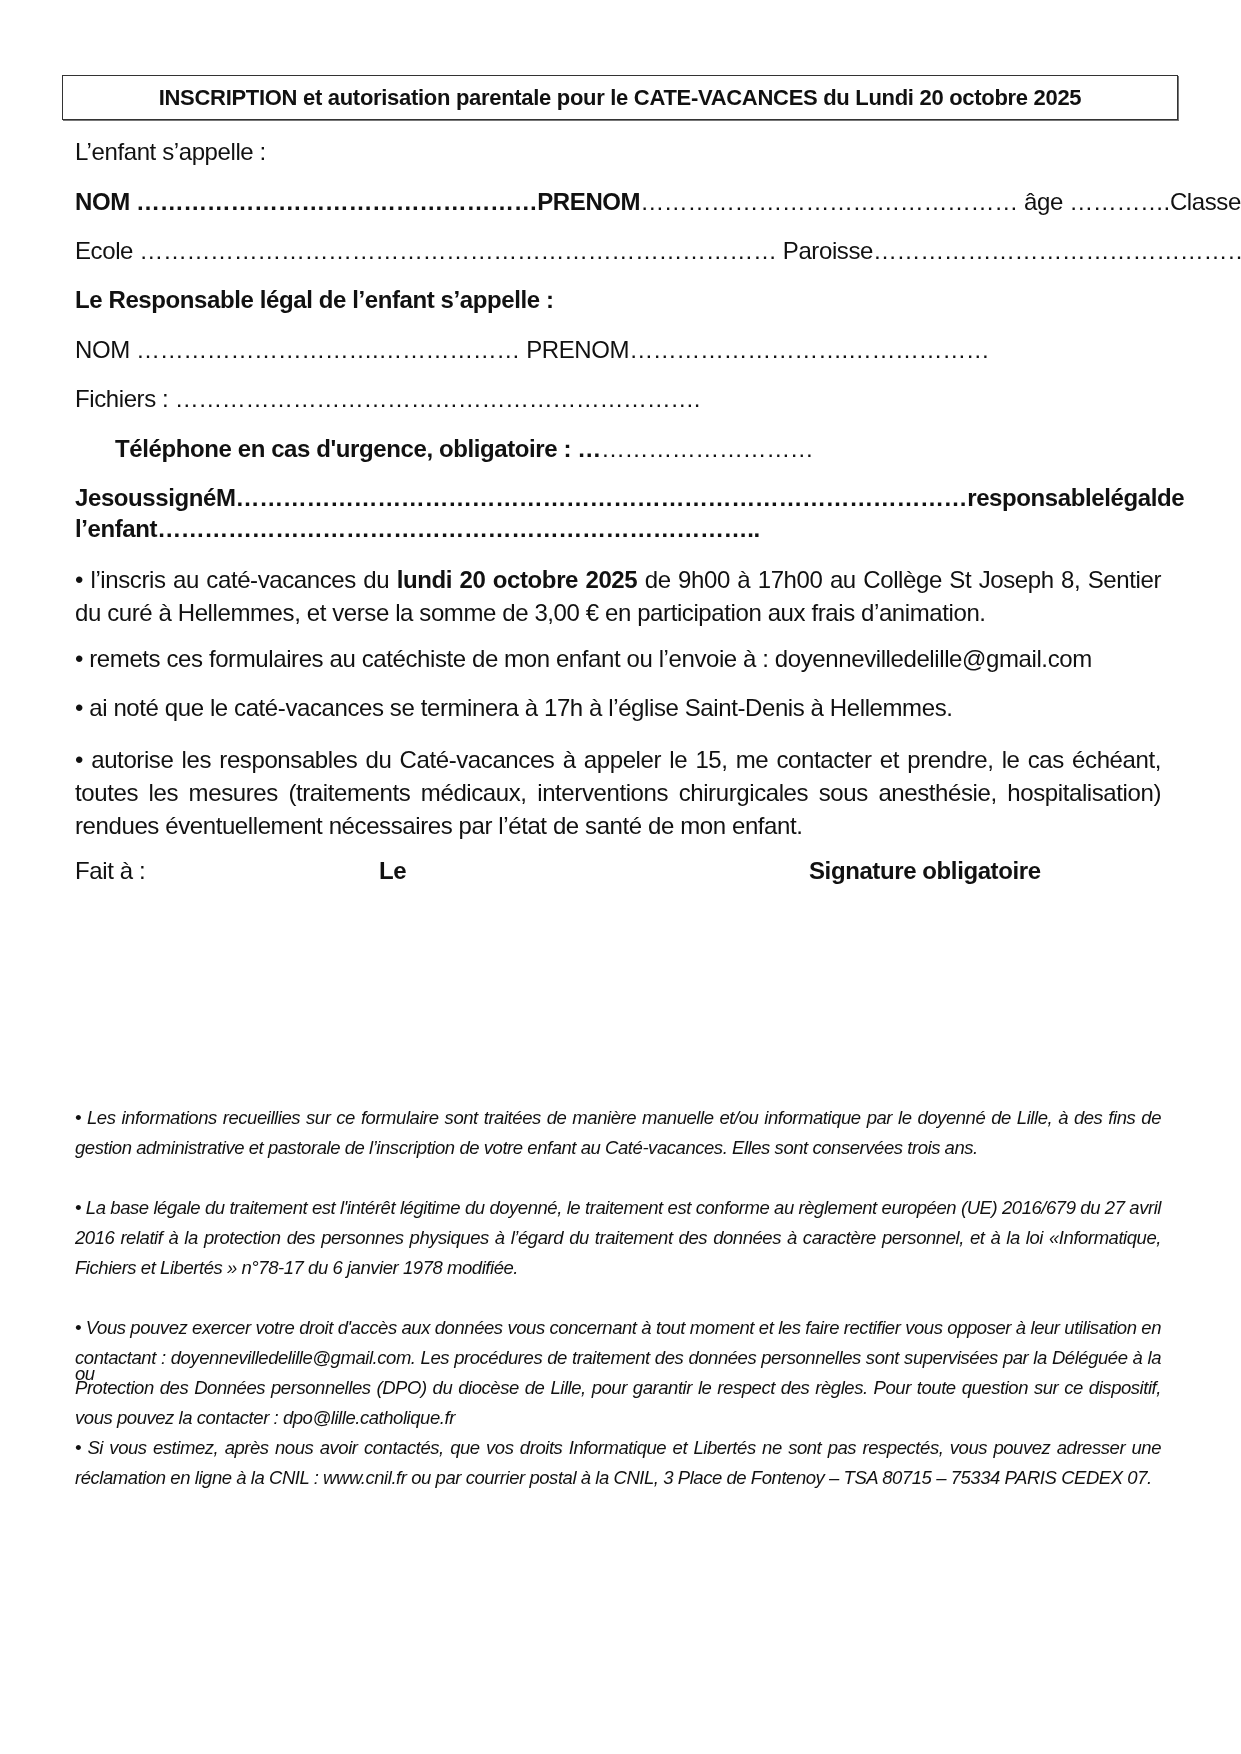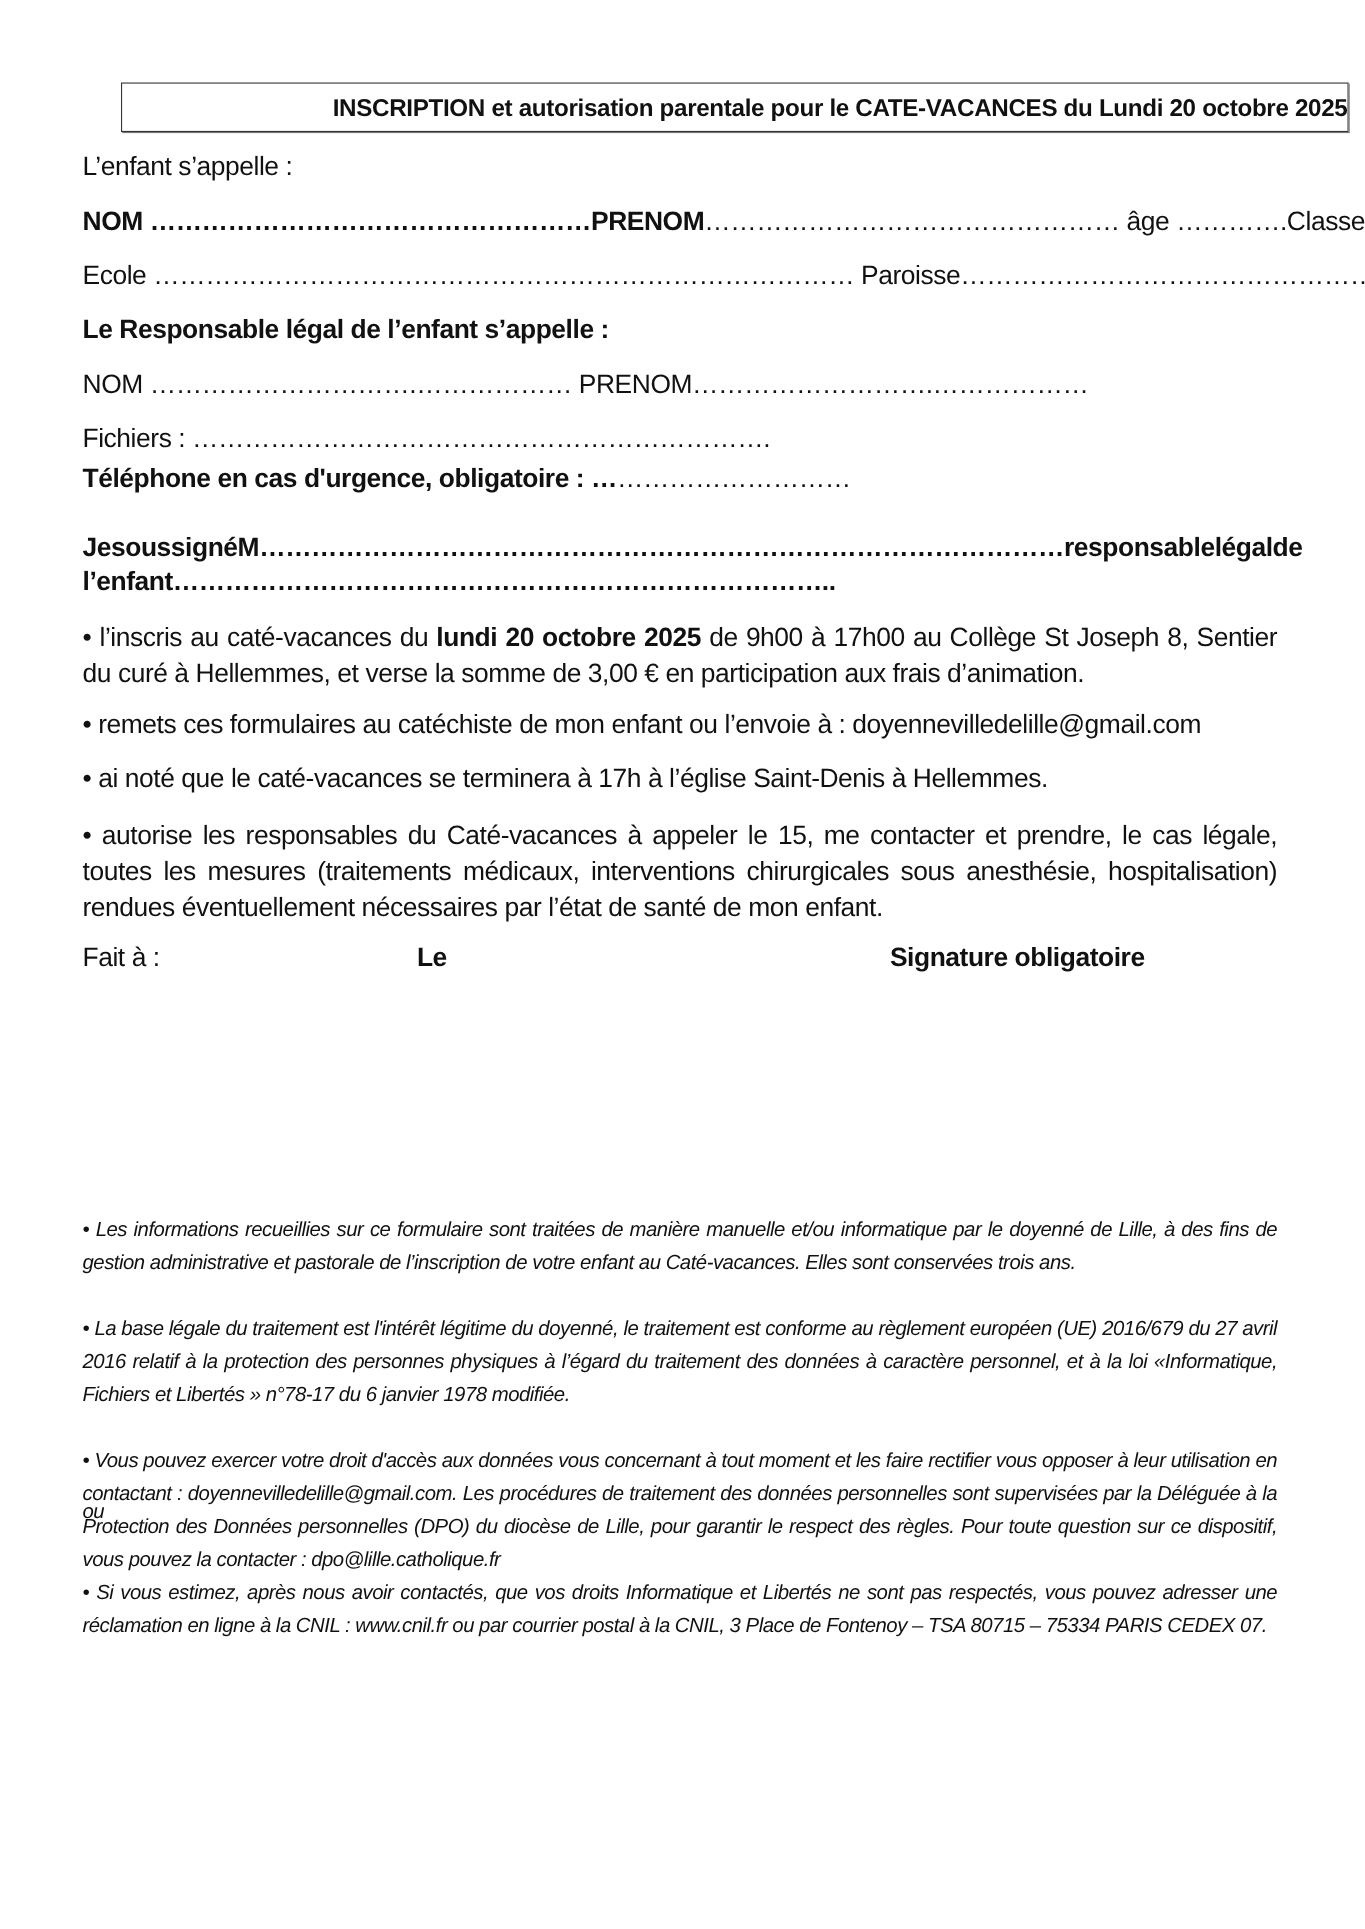--- a/index.html
+++ b/index.html
@@ -1,19 +1,19 @@
 <!DOCTYPE html>
 <html><head>
   <meta charset="utf-8">
   <style>
     html, body { margin: 0; padding: 0; background: #ffffff; }
     body { width: 1241px; height: 1754px; position: relative; overflow: hidden; color: #111111;
       font-family: "Liberation Sans", "DejaVu Sans", sans-serif; }
     .title-box { position: absolute; left: 62px; top: 75px; width: 1114px; height: 43px;
-      border: 1.5px solid #333; box-shadow: 1px 1px 0 #777; display: flex; align-items: center; justify-content: flex-end; margin-left: 48px; }
+      border: 1.5px solid #333; box-shadow: 1px 1px 0 #777; display: flex; align-items: center; justify-content: center; }
     .title-box span { font-weight: bold; font-size: 22px; letter-spacing: -0.3px; }
     .line { position: absolute; left: 75px; width: 1086px; font-size: 24px; white-space: nowrap; letter-spacing: -0.4px; }
     .b { font-weight: bold; }
     .just { white-space: normal; text-align: justify; line-height: 33px; }
     .ital { font-style: italic; font-size: 18.5px; white-space: normal; text-align: justify; line-height: 30px; letter-spacing: -0.45px; }
     .u { font-weight: bold; }
     .abs { position: absolute; }
     .spread { display: flex; justify-content: space-between; }
   </style>
 </head>
@@ -36,21 +36,21 @@
 <div class="line b" style="top:286px;">Le Responsable légal de l’enfant s’appelle :</div>
 
 <div class="line" style="top:336px;">
   <span>NOM</span><span> ………………………….……………… </span><span>PRENOM</span><span>……………………….………………</span>
 </div>
 
 <div class="line" style="top:385px;">
   <span>Fichiers :</span><span> ………………………………………………………….</span>
 </div>
 
-<div class="line" style="top:422px;">
+<div class="line" style="top:435px;margin-left:40px;">
   <span class="b">Téléphone en cas d'urgence, obligatoire : …</span><span>………………………</span>
 </div>
 
 <div class="line b spread" style="top:484px;justify-content:space-between;">
   <span>Je</span>
   <span>soussigné</span>
   <span>M…………………………………………………………………………………</span>
   <span>responsable</span>
   <span>légal</span>
   <span>de</span>
@@ -58,21 +58,21 @@
 <div class="line b" style="top:515px;">l’enfant…………………………………………………………………..</div>
 
 <div class="line just" style="top:563px;">
   <span>• l’inscris au caté-vacances du </span><span class="b">lundi 20 octobre 2025</span><span> de 9h00 à 17h00 au Collège St Joseph 8, Sentier du curé à Hellemmes, et verse la somme de 3,00 € en participation aux frais d’animation.</span>
 </div>
 
 <div class="line" style="top:645px;">• remets ces formulaires au catéchiste de mon enfant ou l’envoie à : doyennevilledelille@gmail.com</div>
 
 <div class="line" style="top:694px;">• ai noté que le caté-vacances se terminera à 17h à l’église Saint-Denis à Hellemmes.</div>
 
-<div class="line just" style="top:743px;">• autorise les responsables du Caté-vacances à appeler le 15, me contacter et prendre, le cas légale, toutes les mesures (traitements médicaux, interventions chirurgicales sous anesthésie, hospitalisation) rendues éventuellement nécessaires par l’état de santé de mon enfant.</div>
+<div class="line just" style="top:743px;">• autorise les responsables du Caté-vacances à appeler le 15, me contacter et prendre, le cas échéant, toutes les mesures (traitements médicaux, interventions chirurgicales sous anesthésie, hospitalisation) rendues éventuellement nécessaires par l’état de santé de mon enfant.</div>
 
 <div class="line" style="top:857px;">
   <span class="abs" style="left:0;">Fait à :</span>
   <span class="abs" style="left:304px;font-weight:bold;">Le</span>
   <span class="abs u" style="left:734px;">Signature obligatoire</span>
 </div>
 
 <div class="line ital" style="top:1103px;">• Les informations recueillies sur ce formulaire sont traitées de manière manuelle et/ou informatique par le doyenné de Lille, à des fins de gestion administrative et pastorale de l’inscription de votre enfant au Caté-vacances. Elles sont conservées trois ans.</div>
 <div class="line ital" style="top:1193px;">• La base légale du traitement est l'intérêt légitime du doyenné, le traitement est conforme au règlement européen (UE) 2016/679 du 27 avril 2016 relatif à la protection des personnes physiques à l’égard du traitement des données à caractère personnel, et à la loi «Informatique, Fichiers et Libertés » n°78-17 du 6 janvier 1978 modifiée.</div>
 <div class="line ital" style="top:1359px;">ou</div>

